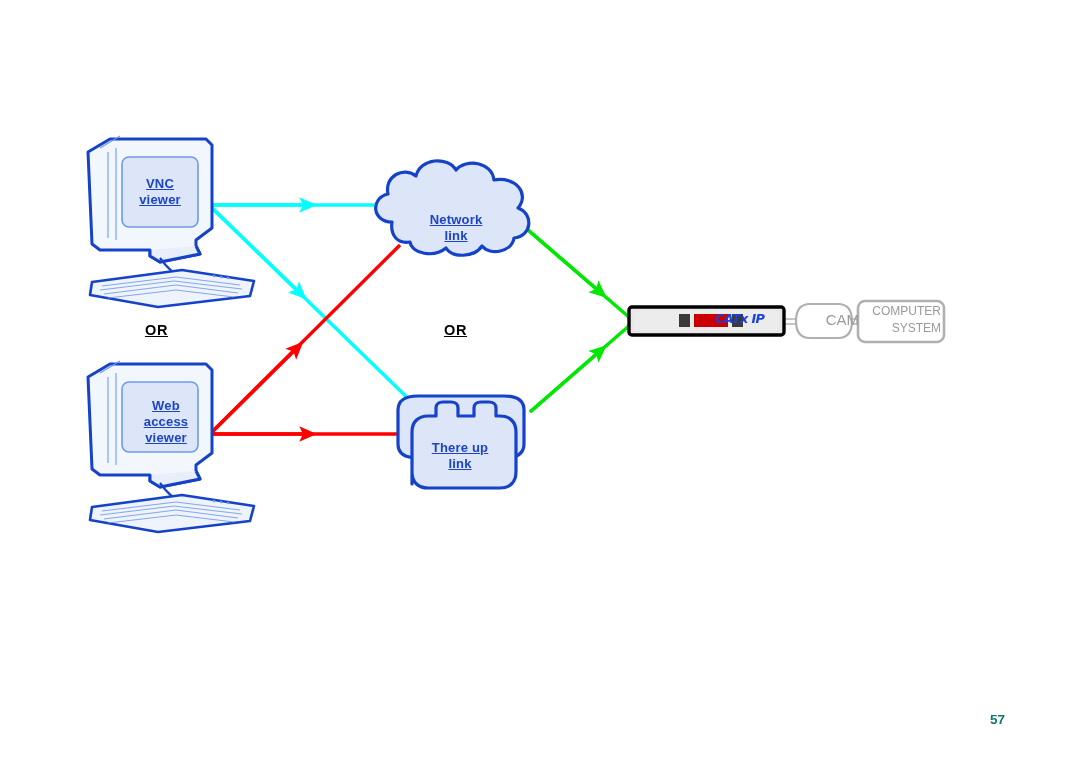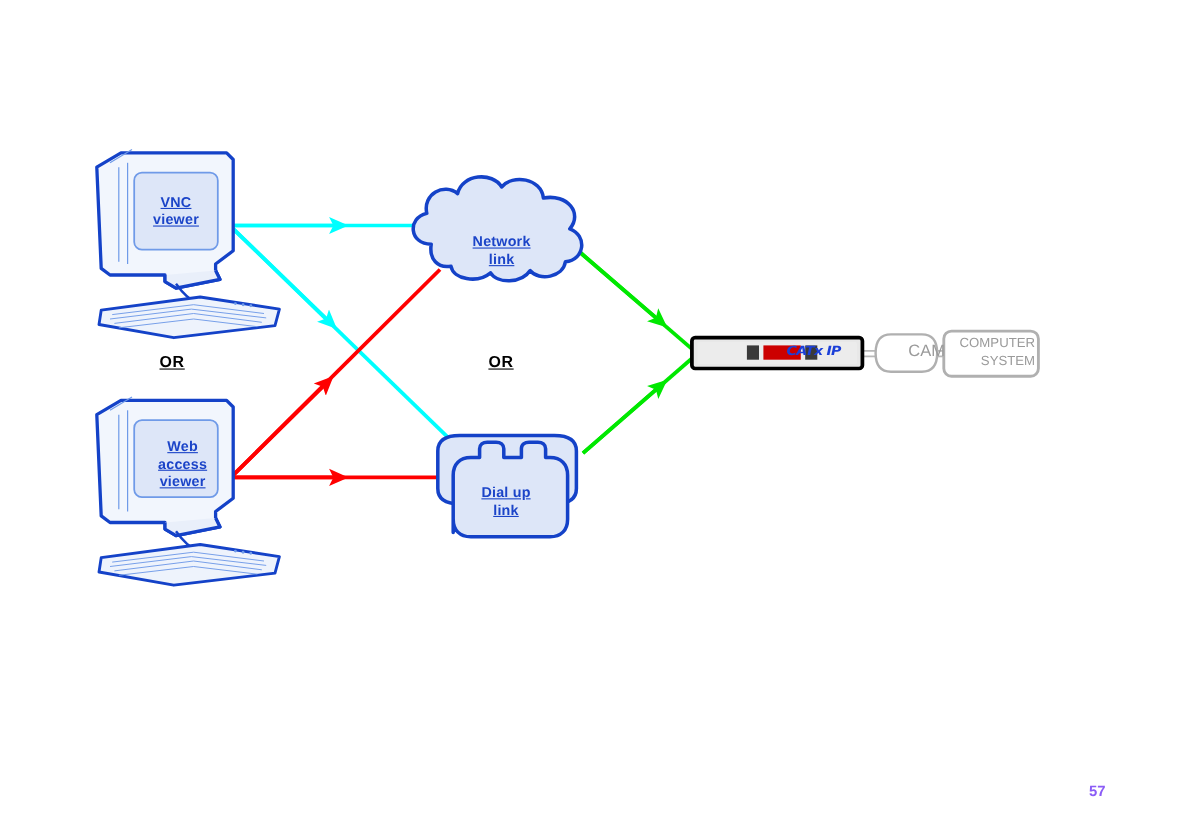--- a/index.html
+++ b/index.html
@@ -98,21 +98,21 @@
     position: absolute;
     right: 0; top: 0;
     width: 92px; height: 763px;
   }
 
   #page-number {
     position: absolute;
     left: 990px; top: 712px;
     font-size: 13.5px;
     font-weight: bold;
-    color: #8b5cf6;
+    color: #0f766e;
   }
 </style>
 </head>
 <body>
 
 <div id="page">
 
 
   <svg id="diagram" viewBox="0 0 1080 763" xmlns="http://www.w3.org/2000/svg">
 
@@ -287,21 +287,21 @@
     <div>access</div>
     <div>viewer</div>
   </div>
 
   <div class="shape-label" id="network-link-label">
     <div>Network</div>
     <div>link</div>
   </div>
 
   <div class="shape-label" id="dialup-link-label">
-    <div>Dial up</div>
+    <div>There up</div>
     <div>link</div>
   </div>
 
   <div class="or-label" id="or-left">OR</div>
   <div class="or-label" id="or-mid">OR</div>
 
   <div id="catxip-logo-text">CATx IP</div>
 
   <div class="gray-label" id="cam-label">CAM</div>
   <div class="gray-label" id="computer-system-label">

